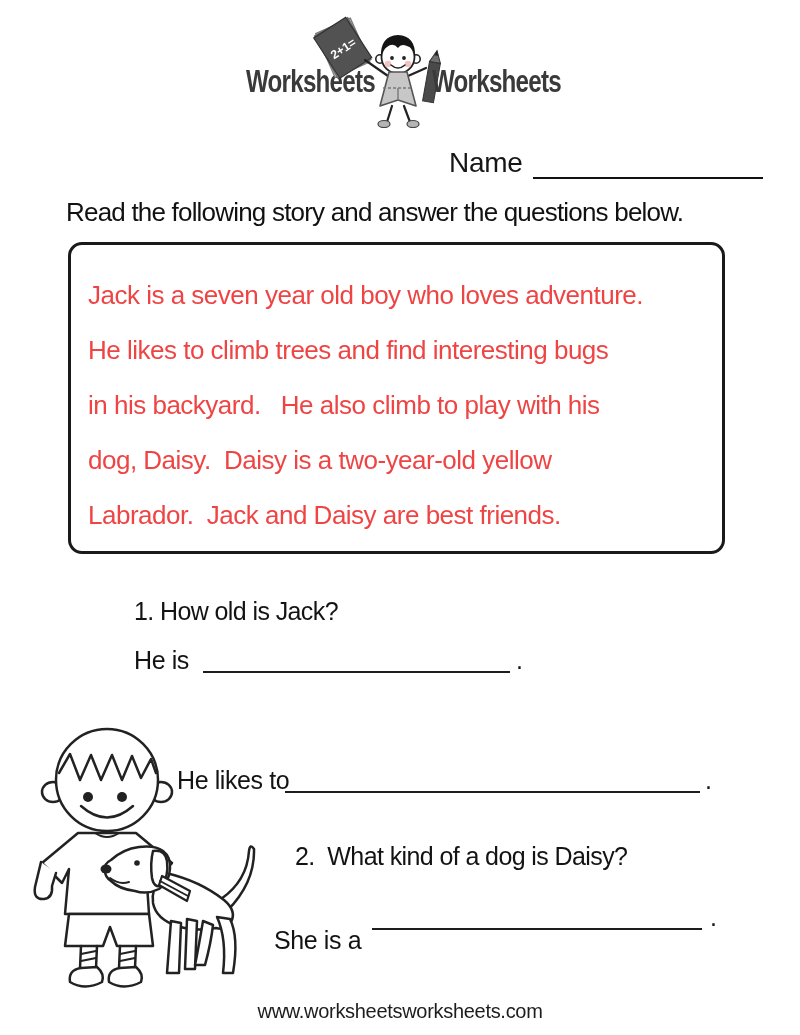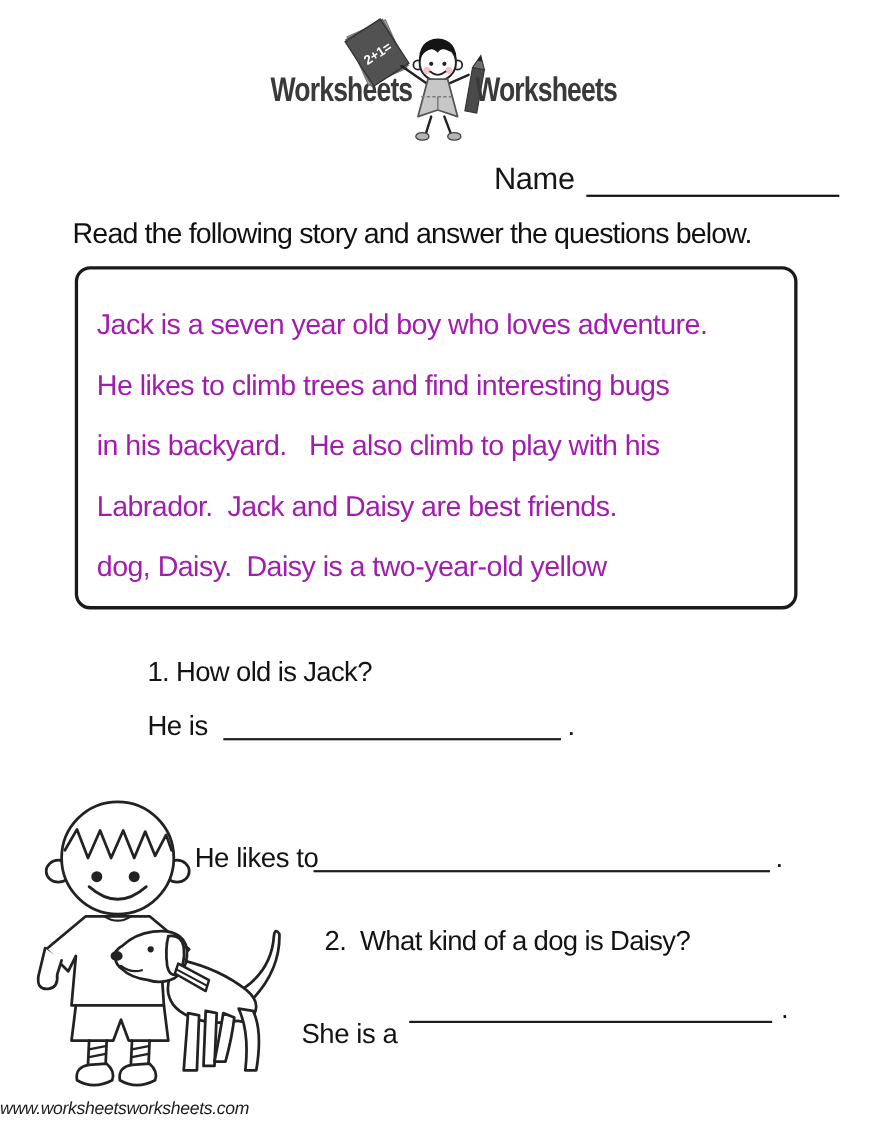--- a/index.html
+++ b/index.html
@@ -22,21 +22,21 @@
 
   
   .instruction{position:absolute;left:66px;top:197px;font-size:26px;letter-spacing:-0.8px;color:#111;}
 
   
   .story-box{
     position:absolute;left:68px;top:242px;width:657px;height:312px;
     border:3px solid #1a1a1a;border-radius:14px;box-sizing:border-box;
     padding:23px 10px 0 17px;
   }
-  .story-line{font-size:26px;letter-spacing:-0.5px;line-height:55px;white-space:pre;color:#a21caf;}
+  .story-line{font-size:26px;letter-spacing:-0.5px;line-height:55px;white-space:pre;color:#ef4444;}
 
   
   .q-prompt{position:absolute;font-size:25px;letter-spacing:-0.6px;white-space:pre;color:#131313;margin-left:41px;}
   .q-stem{position:absolute;font-size:25px;letter-spacing:-0.4px;color:#131313;}
   .q-blank{position:absolute;height:27px;border-bottom:2px solid #1d1d1d;}
   .q-period{position:absolute;font-size:25px;color:#131313;}
 
   #q1-prompt{left:93px;top:597px;}
   #q1-stem{left:134px;top:646px;}
   #q1-blank{left:203px;top:644px;width:307px;}
@@ -49,21 +49,21 @@
 
   #q3-prompt{left:254px;top:842px;}
   #q3-stem{left:274px;top:903px;margin-top:23px;}
   #q3-blank{left:372px;top:901px;width:330px;}
   #q3-period{left:710px;top:903px;}
 
   
   .illus-svg{position:absolute;left:25px;top:723px;}
 
   
-  .footer{position:absolute;left:0;top:1000px;width:100%;font-size:16px;letter-spacing:-0.3px;color:#1d1d1d;font-style:italic;}
+  .footer{position:absolute;left:0;top:1000px;width:100%;text-align:center;font-size:20px;letter-spacing:-0.3px;color:#1d1d1d;}
 </style>
 </head>
 <body>
 
 <div class="page">
 
   <div class="abs" style="left:0;top:0;width:800px;height:135px;">
     <span class="logo-word" style="left:246px;top:64px;">Worksheets</span>
 
     <svg class="logo-svg" width="152" height="118" viewBox="0 0 152 118">
@@ -112,22 +112,22 @@
 
   <span class="name-label">Name</span>
   <span class="name-line"></span>
 
   <div class="instruction">Read the following story and answer the questions below.</div>
 
   <div class="story-box">
     <div class="story-line">Jack is a seven year old boy who loves adventure.</div>
     <div class="story-line">He likes to climb trees and find interesting bugs</div>
     <div class="story-line">in his backyard.   He also climb to play with his</div>
+    <div class="story-line">dog, Daisy.  Daisy is a two-year-old yellow</div>
     <div class="story-line">Labrador.  Jack and Daisy are best friends.</div>
-    <div class="story-line">dog, Daisy.  Daisy is a two-year-old yellow</div>
   </div>
 
   <div class="q-prompt" id="q1-prompt">1. How old is Jack?</div>
   <span class="q-stem" id="q1-stem">He is</span>
   <span class="q-blank" id="q1-blank"></span>
   <span class="q-period" id="q1-period">.</span>
 
   <span class="q-stem" id="q2-stem">He likes to</span>
   <span class="q-blank" id="q2-blank"></span>
   <span class="q-period" id="q2-period">.</span>

